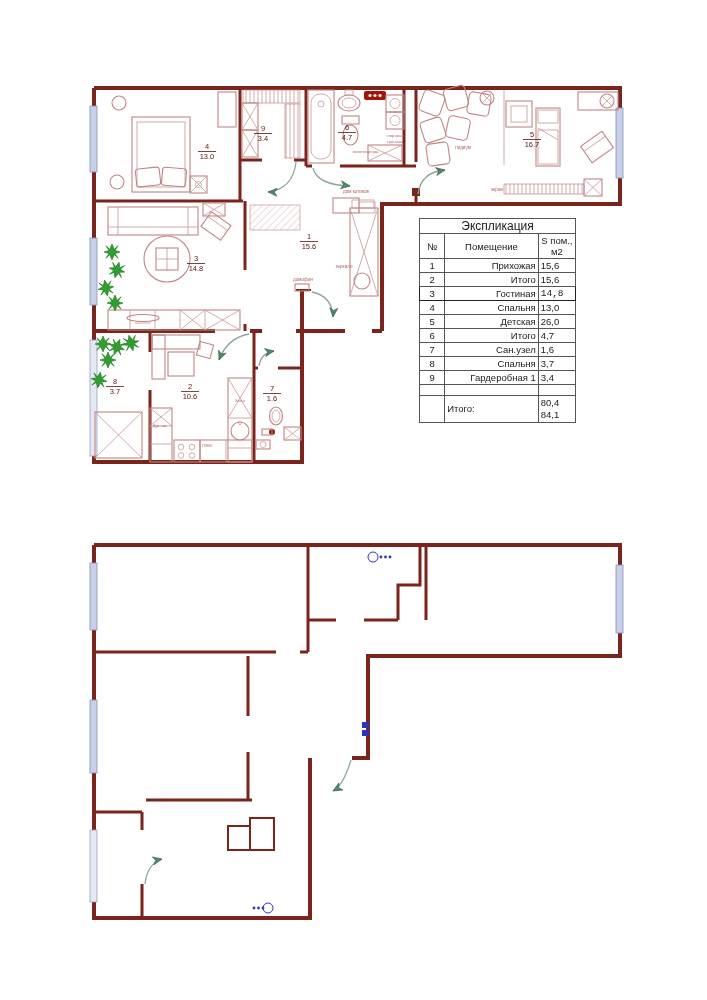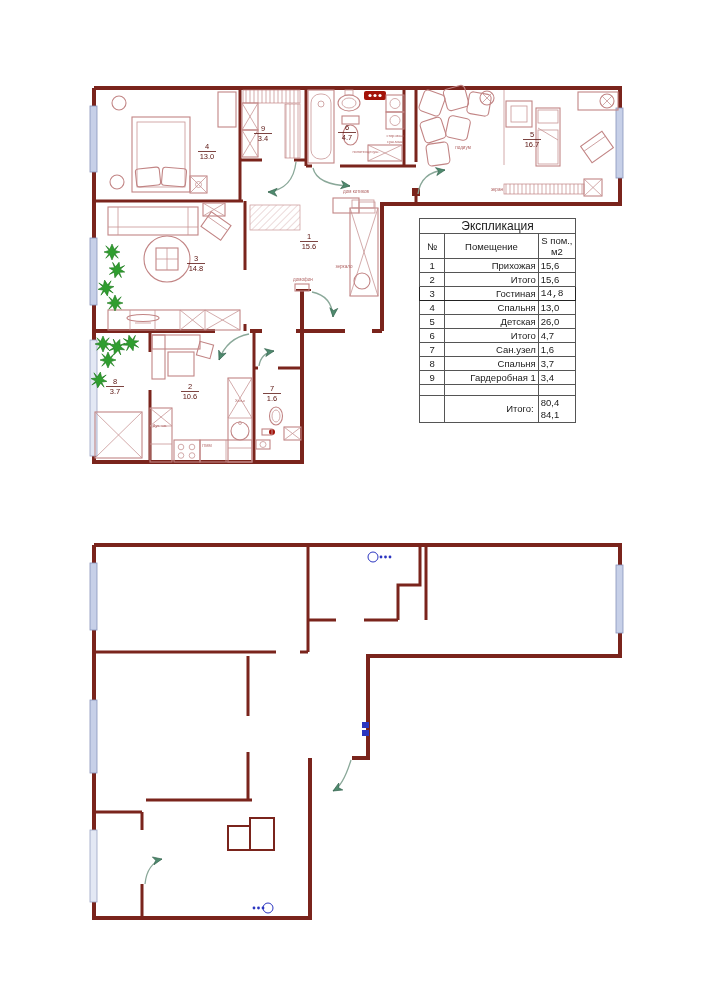--- a/index.html
+++ b/index.html
@@ -25,21 +25,21 @@
     font-family:"Liberation Sans",sans-serif;font-size:9.5px;color:#1a1a1a;table-layout:fixed;}
   .legend td{border:0.8px solid #555;height:13px;padding:0 2px;overflow:hidden;white-space:nowrap;}
   .legend col.c1{width:25px;} .legend col.c2{width:93px;} .legend col.c3{width:37px;}
   .t-title td{text-align:center;height:14px;font-size:12px;}
   .t-head td{text-align:center;height:24px;line-height:11px;}
   .cnum{text-align:center;} .cname{text-align:right;} .carea{text-align:left;padding-left:3px;margin-top:23px;}
   tr.hl td{border-top:1.8px solid #222;border-bottom:1.8px solid #222;}
   tr.hl td:first-child{border-left:1.8px solid #222;} tr.hl td:last-child{border-right:1.8px solid #222;font-family:Liberation Mono, monospace;}
   .t-spacer td{height:10px;}
   .t-total td{height:26px;line-height:12px;}
-  .t-total .cname{text-align:right;padding-right:4px;margin-top:23px;}
+  .t-total .cname{text-align:left;padding-right:4px;margin-top:23px;}
 </style>
 </head>
 <body>
 
 <svg width="707" height="1000" viewBox="0 0 707 1000">
   <defs>
     <pattern id="hv" width="4" height="8" patternUnits="userSpaceOnUse">
       <line x1="2" y1="0" x2="2" y2="8" stroke="#c28585" stroke-width="0.7"></line>
     </pattern>
     <pattern id="hd" width="5" height="5" patternUnits="userSpaceOnUse" patternTransform="rotate(45)">

